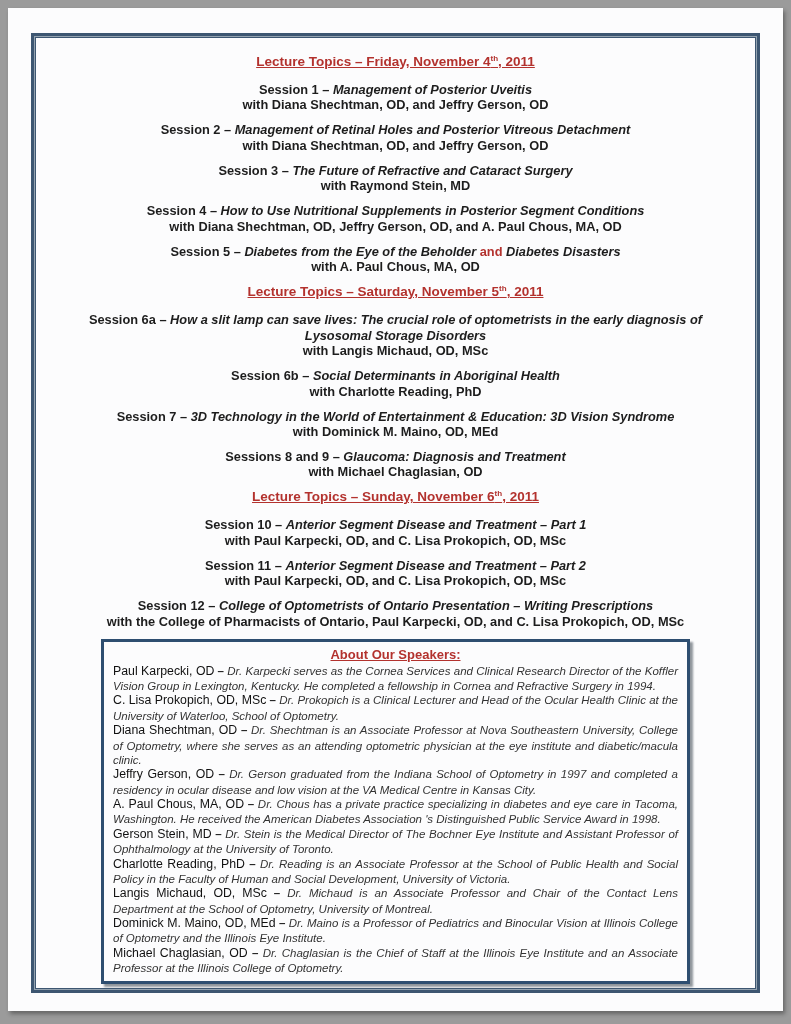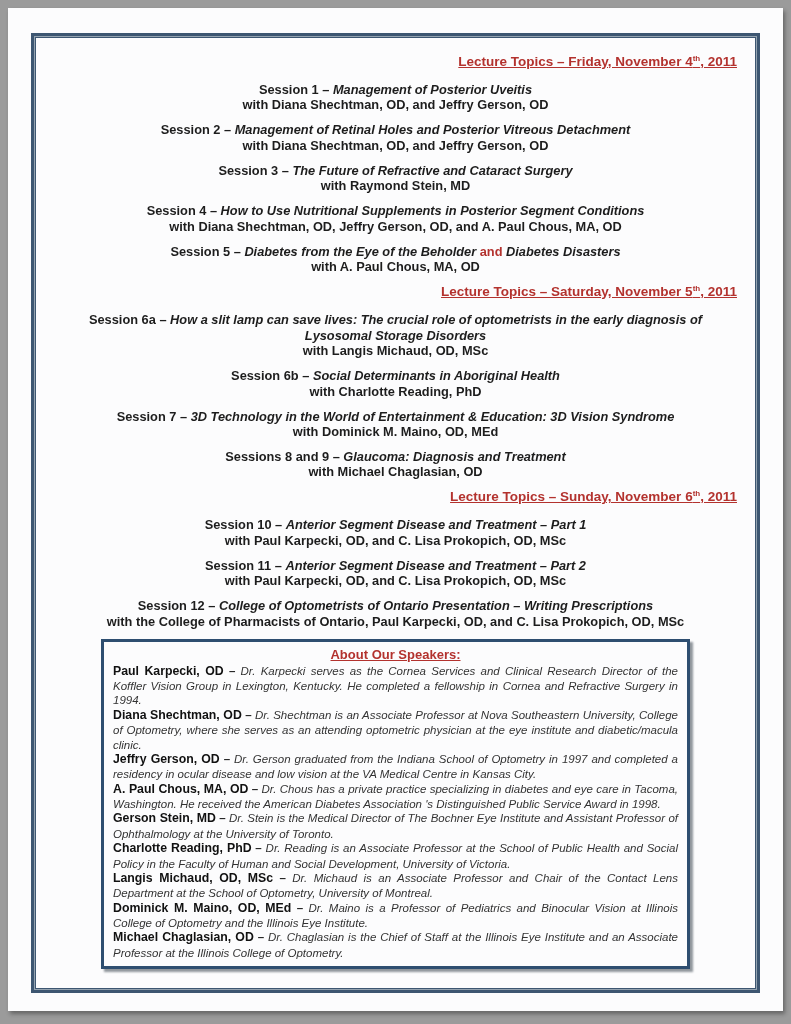--- a/index.html
+++ b/index.html
@@ -15,35 +15,35 @@
   html,body{width:791px;}
   body{font-family:"Liberation Sans",sans-serif;background:var(--bg);}
   .canvas{position:relative;width:791px;height:1024px;background:var(--bg);overflow:hidden;}
   .paper{position:absolute;left:8px;top:8px;width:775px;height:1003px;background:var(--paper);
          box-shadow:2px 3px 4px rgba(40,40,40,.45);}
   .frame{position:absolute;left:23px;right:23px;top:25px;bottom:18px;
          border:5px solid var(--frame);
          outline:1px solid var(--frame-light);outline-offset:-4px;
          padding:8px 18px 0;overflow:hidden;}
   .day-heading{color:var(--accent-red);font-size:13.5px;font-weight:bold;
-               text-align:right;margin:8px 0 13px;}
+               text-align:center;margin:8px 0 13px;}
   .day-heading .hd{text-decoration:underline;}
   .hd-sup{font-size:8px;vertical-align:super;line-height:0;}
   .session{max-width:625px;margin:0 auto 9.5px;text-align:center;
            font-size:12.8px;font-weight:bold;color:var(--ink);line-height:1.21;}
   .s-title{font-style:italic;}
   .s-and{color:var(--accent-red);}
   .speakers-box{margin:4px 47px 0;border:3px solid var(--box-border);
                 background:var(--paper);padding:4px 9px 6px;
                 box-shadow:3px 3px 2px #90969c;}
   .sb-title{text-align:center;font-size:13px;font-weight:bold;color:var(--accent-red);
             margin:1px 0 2px;}
   .sb-title .sb-t{text-decoration:underline;}
   .bio{text-align:justify;font-size:11.5px;line-height:1.25;color:#2d2d2d;}
-  .bio-name{font-weight:bold;font-style:normal;color:#111;font-size:12.3px;}
+  .bio-name{font-weight:normal;font-style:normal;color:#111;font-size:12.3px;}
   .bio-sep{font-weight:bold;color:#222;}
   .bio-text{font-style:italic;font-weight:normal;color:#333;}
 </style>
 </head>
 <body>
 
 <div class="canvas">
   <div class="paper">
     <div class="frame">
 
@@ -111,20 +111,21 @@
       <div class="session">
         <div><span>Session 12</span><span> – </span><span class="s-title">College of Optometrists of Ontario Presentation – Writing Prescriptions</span></div>
         <div>with the College of Pharmacists of Ontario, Paul Karpecki, OD, and C. Lisa Prokopich, OD, MSc</div>
       </div>
 
       <div class="speakers-box">
         <div class="sb-title"><span class="sb-t">About Our Speakers:</span></div>
 
         <p class="bio"><strong class="bio-name">Paul Karpecki, OD</strong><span class="bio-sep"> – </span><em class="bio-text">Dr. Karpecki serves as the Cornea Services and Clinical Research Director of the Koffler Vision Group in Lexington, Kentucky. He completed a fellowship in Cornea and Refractive Surgery in 1994.</em></p>
 
+        <p class="bio"><strong class="bio-name">C. Lisa Prokopich, OD, MSc</strong><span class="bio-sep"> – </span><em class="bio-text">Dr. Prokopich is a Clinical Lecturer and Head of the Ocular Health Clinic at the University of Waterloo, School of Optometry.</em></p>
 
         <p class="bio"><strong class="bio-name">Diana Shechtman, OD</strong><span class="bio-sep"> – </span><em class="bio-text">Dr. Shechtman is an Associate Professor at Nova Southeastern University, College of Optometry, where she serves as an attending optometric physician at the eye institute and diabetic/macula clinic.</em></p>
 
         <p class="bio"><strong class="bio-name">Jeffry Gerson, OD</strong><span class="bio-sep"> – </span><em class="bio-text">Dr. Gerson graduated from the Indiana School of Optometry in 1997 and completed a residency in ocular disease and low vision at the VA Medical Centre in Kansas City.</em></p>
 
         <p class="bio"><strong class="bio-name">A. Paul Chous, MA, OD</strong><span class="bio-sep"> – </span><em class="bio-text">Dr. Chous has a private practice specializing in diabetes and eye care in Tacoma, Washington. He received the American Diabetes Association 's Distinguished Public Service Award in 1998.</em></p>
 
         <p class="bio"><strong class="bio-name">Gerson Stein, MD</strong><span class="bio-sep"> – </span><em class="bio-text">Dr. Stein is the Medical Director of The Bochner Eye Institute and Assistant Professor of Ophthalmology at the University of Toronto.</em></p>
 
         <p class="bio"><strong class="bio-name">Charlotte Reading, PhD</strong><span class="bio-sep"> – </span><em class="bio-text">Dr. Reading is an Associate Professor at the School of Public Health and Social Policy in the Faculty of Human and Social Development, University of Victoria.</em></p>

